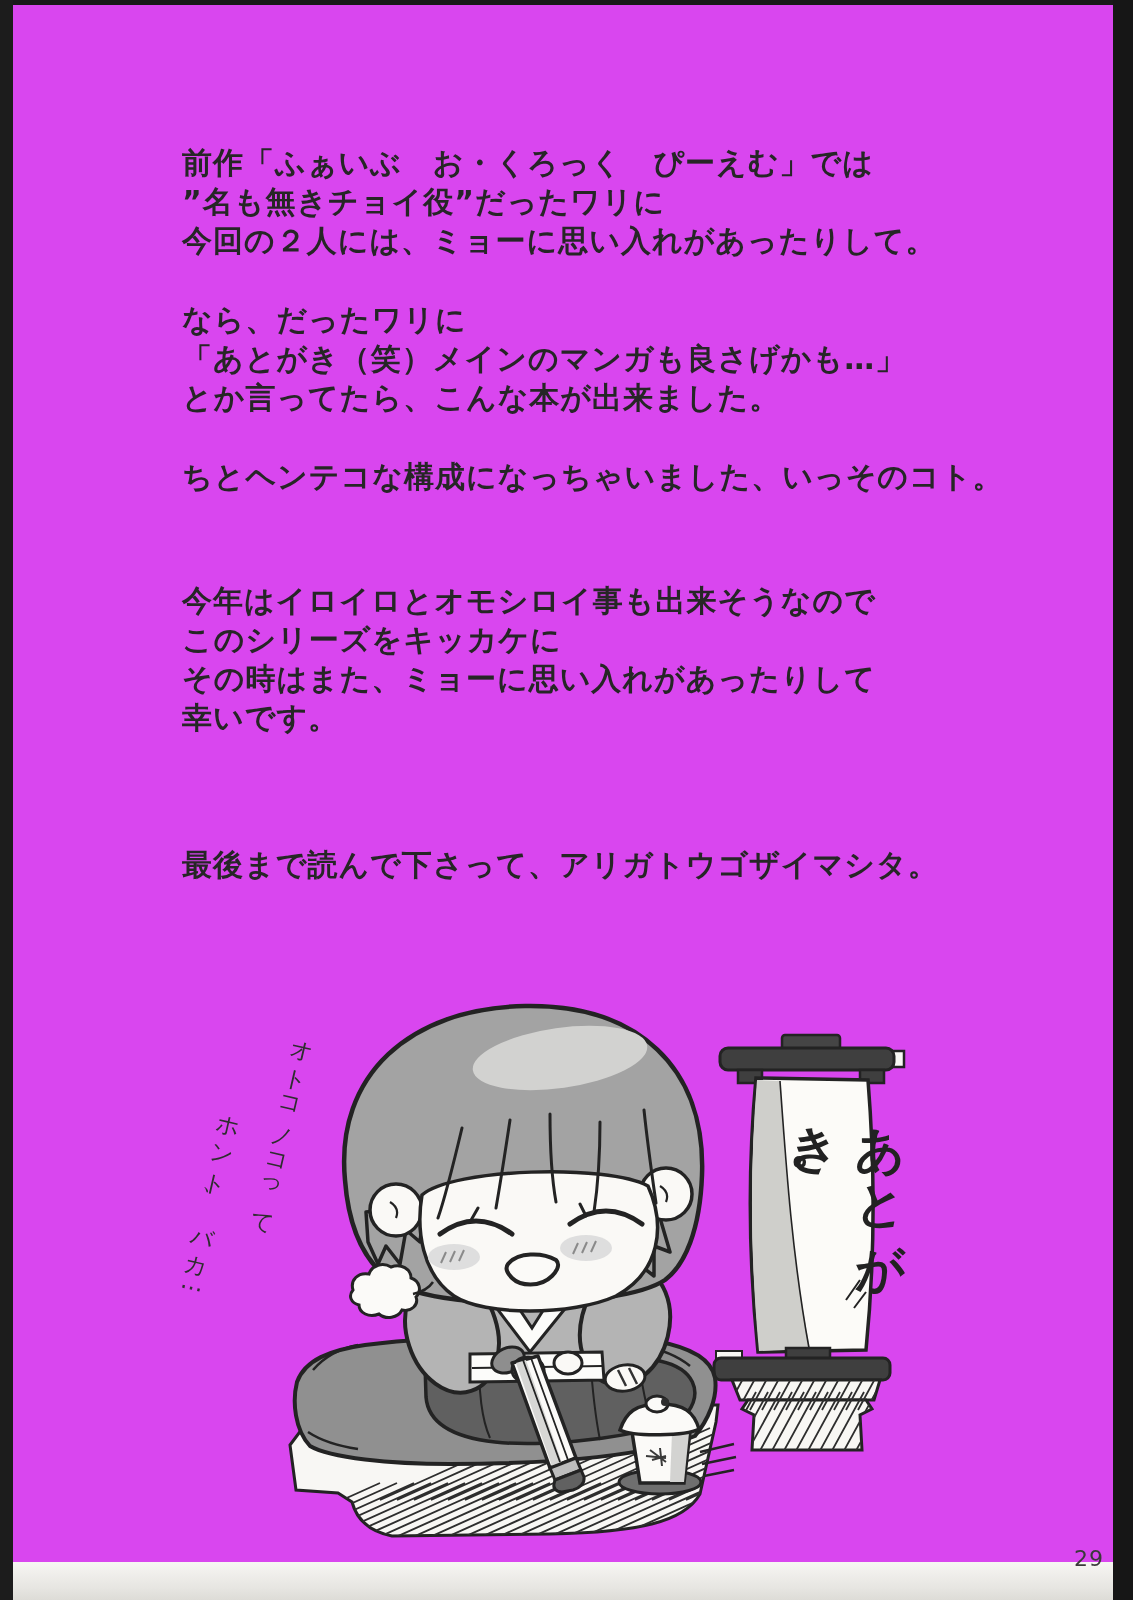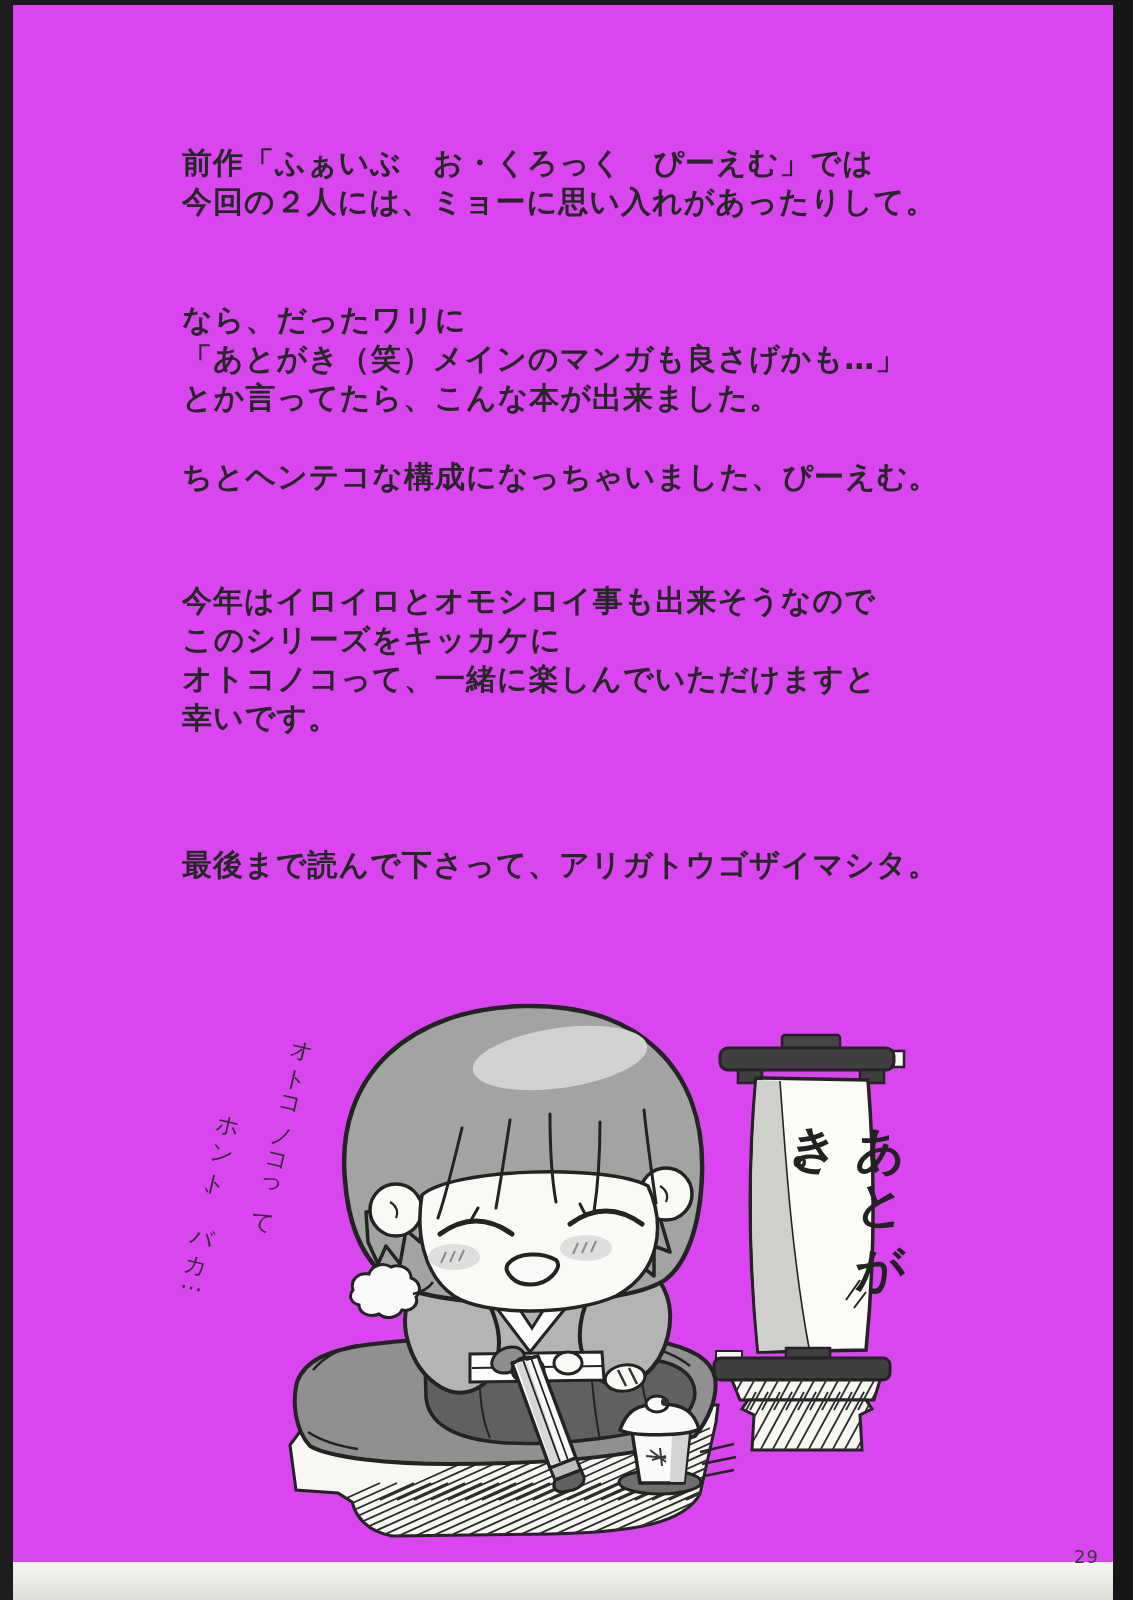--- a/index.html
+++ b/index.html
@@ -22,49 +22,50 @@
   
   .hand{position:absolute;writing-mode:vertical-rl;text-orientation:upright;
     color:#2e2e2e;font-size:23px;letter-spacing:3px;font-weight:400;
     transform-origin:top center;}
   .hand1{left:293px;top:1026px;transform:rotate(13deg);}
   .hand2{left:219px;top:1102px;transform:rotate(13deg);}
   
   .scroll-label{position:absolute;left:781px;top:1092px;height:268px;
     writing-mode:vertical-rl;text-orientation:upright;
     font-size:49px;font-weight:800;letter-spacing:3px;color:#222;}
-  .pagenum{position:absolute;left:1074px;top:1546px;font-size:18px;color:#3a3a3a;
+  .pagenum{position:absolute;left:1074px;top:1546px;font-size:22px;color:#3a3a3a;
     letter-spacing:1px;text-align:center;}
   .illu{position:absolute;left:80px;top:980px;}
 </style>
 </head>
 <body>
 
 <div class="page">
 
   <div class="b-top"></div>
   <div class="b-bottom"></div>
 
   <div>
     <p class="para" style="top:143px">
       <span class="ln">前作「ふぁいぶ　お・くろっく　ぴーえむ」では</span>
+      <span class="ln">”名も無きチョイ役”だったワリに</span>
       <span class="ln">今回の２人には、ミョーに思い入れがあったりして。</span>
     </p>
     <p class="para" style="top:300px">
       <span class="ln">なら、だったワリに</span>
       <span class="ln">「あとがき（笑）メインのマンガも良さげかも…」</span>
       <span class="ln">とか言ってたら、こんな本が出来ました。</span>
     </p>
     <p class="para" style="top:457px">
-      <span class="ln">ちとヘンテコな構成になっちゃいました、ぴーえむ。</span>
+      <span class="ln">ちとヘンテコな構成になっちゃいました、いっそのコト。</span>
     </p>
     <p class="para" style="top:581px">
       <span class="ln">今年はイロイロとオモシロイ事も出来そうなので</span>
       <span class="ln">このシリーズをキッカケに</span>
-      <span class="ln">オトコノコって、一緒に楽しんでいただけますと</span>
+      <span class="ln">その時はまた、ミョーに思い入れがあったりして</span>
       <span class="ln">幸いです。</span>
     </p>
     <p class="para" style="top:845px">
       <span class="ln">最後まで読んで下さって、アリガトウゴザイマシタ。</span>
     </p>
   </div>
 
   <svg class="illu" width="960" height="620" viewBox="0 0 960 620">
     <defs>
       <clipPath id="platClip">

